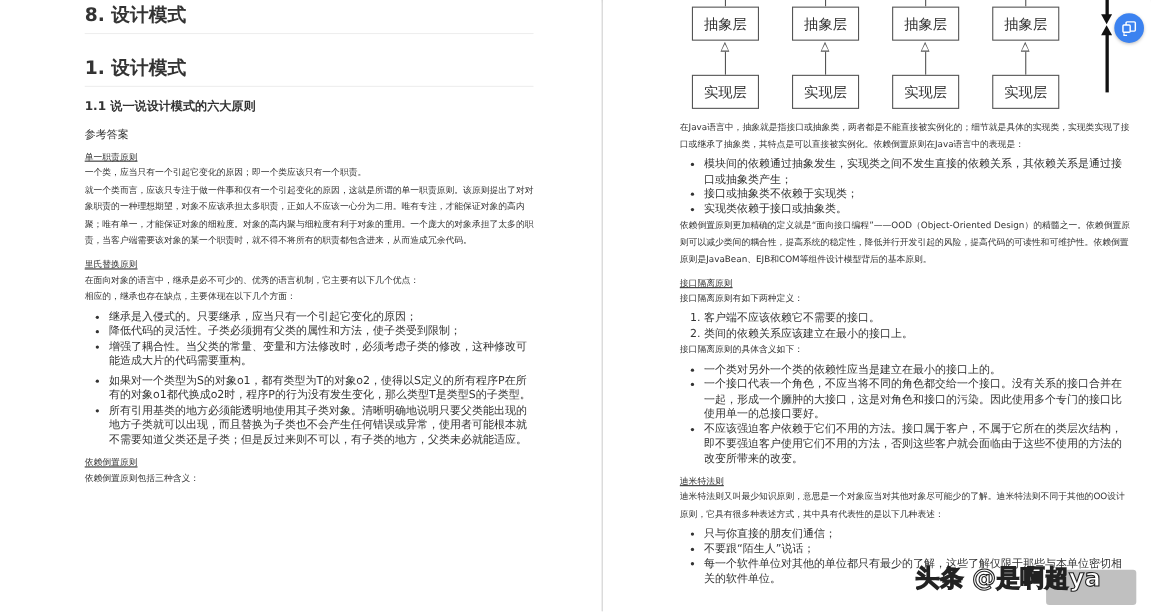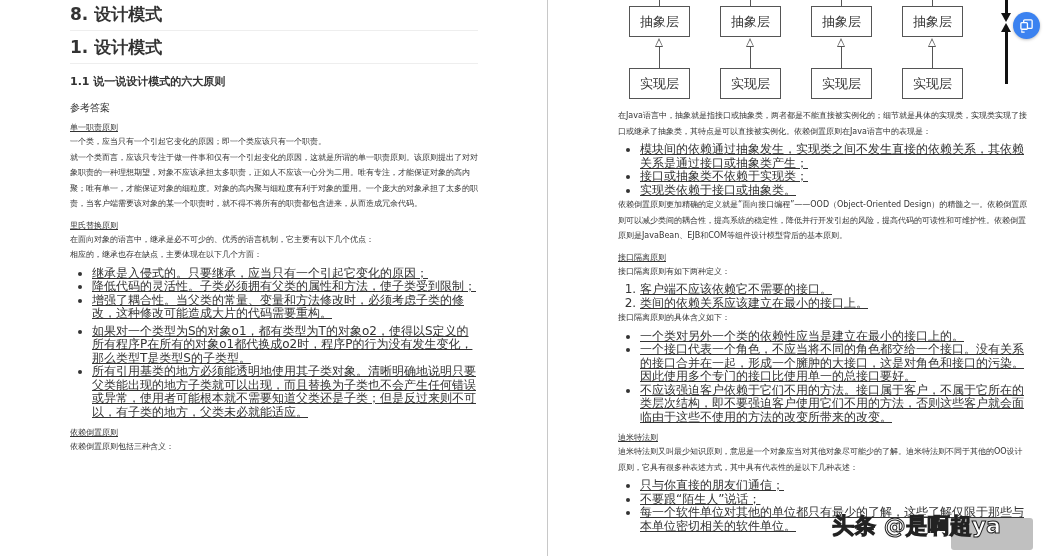--- a/index.html
+++ b/index.html
@@ -4,28 +4,28 @@
 <style>
   * { box-sizing: border-box; margin: 0; padding: 0; }
   html, body { width: 1046px; height: 556px; overflow: hidden; background: #fff; }
   body { font-family: "DejaVu Sans", "Liberation Sans", sans-serif; color: #333; position: relative; }
   .page { position: absolute; top: 0; height: 556px; background: #fff; overflow: hidden; }
   .page-left { left: 0; width: 547px; }
   .page-right { left: 548px; width: 498px; }
   .divider { position: absolute; left: 547px; top: 0; width: 1px; height: 556px; background: #c8c8c8; }
   .topshade { position: absolute; left: 0; top: 0; width: 1046px; height: 3px; background: linear-gradient(#e4e4e4, #fff); }
 
-  .left-content { position: absolute; left: 70px; top: 0; width: 408px; }
+  .left-content { position: absolute; left: 77px; top: 0; width: 408px; }
   .h1 { font-size: 17px; font-weight: bold; color: #333; line-height: 24px; padding-top: 2px; padding-bottom: 4px; border-bottom: 1px solid #eee; }
-  .h1.second { margin-top: 2px; }
+  .h1.second { margin-top: 17px; }
   .h3 { font-size: 11px; font-weight: bold; margin-top: 10px; line-height: 16px; }
   .h4 { font-size: 10px; font-weight: normal; margin-top: 12px; line-height: 12px; }
   .section-link { font-size: 8px; text-decoration: underline; margin-top: 8px; line-height: 12px; color: #333; display: block; }
   p.txt { font-size: 8px; line-height: 15.5px; margin-top: 0; color: #333; }
-  ul.lst, ol.lst { font-size: 12px; line-height: 13.5px; margin-top: 4px; padding-left: 22px; color: #333; text-decoration: underline; }
+  ul.lst, ol.lst { font-size: 10px; line-height: 13.5px; margin-top: 4px; padding-left: 22px; color: #333; }
   ul.lst li { list-style: disc; }
   ol.lst li { list-style: decimal; }
 
   .right-content { position: absolute; left: 70px; top: 0; width: 410px; }
   .diagram { position: relative; height: 100px; width: 420px; }
   .box { position: absolute; width: 61px; height: 31px; border: 1px solid #555; background: #fff; font-size: 13px; color: #333; display: flex; align-items: center; justify-content: center; font-family: "DejaVu Serif", serif; }
   .inherit-line { position: absolute; width: 1px; background: #555; }
   .tri { position: absolute; width: 0; height: 0; border-left: 4px solid transparent; border-right: 4px solid transparent; border-bottom: 9px solid #555; }
   .tri::after { content: ""; position: absolute; left: -3px; top: 2px; border-left: 3px solid transparent; border-right: 3px solid transparent; border-bottom: 6px solid #fff; }
   .dash-top { position: absolute; width: 1px; height: 6px; border-left: 1px dashed #555; }

